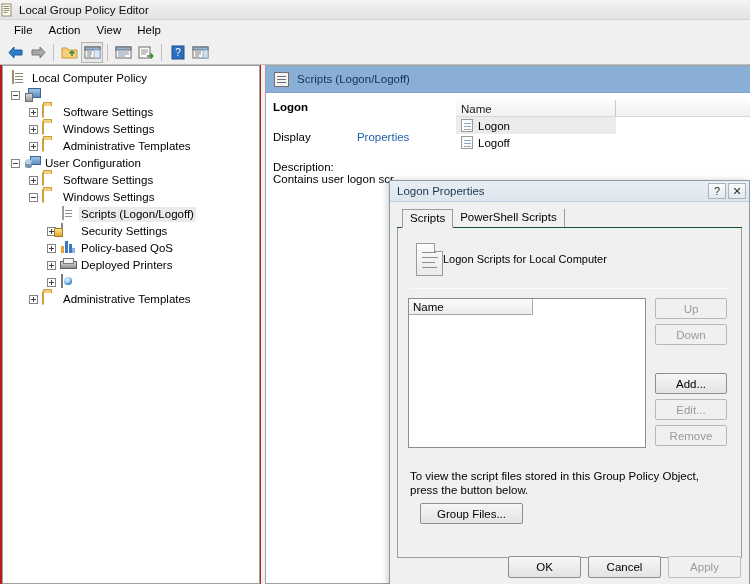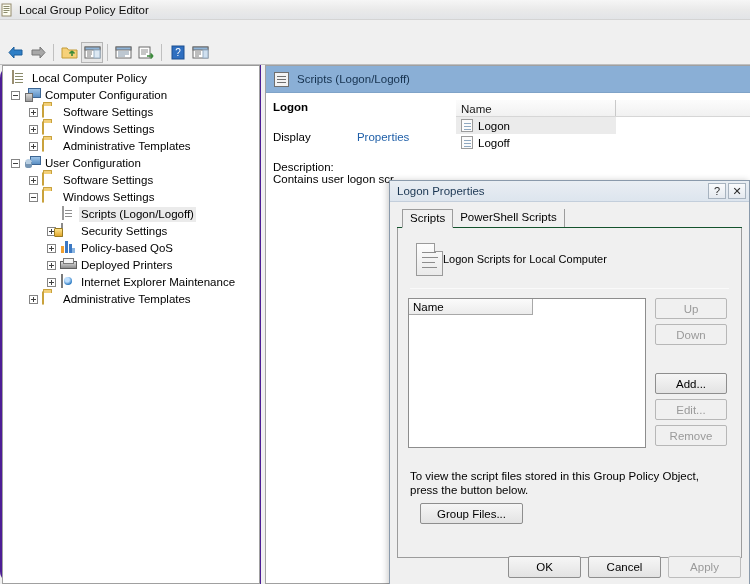--- a/index.html
+++ b/index.html
@@ -53,22 +53,21 @@
   .tb-btn {
     width: 22px; height: 21px; display: flex; align-items: center;
     justify-content: center; cursor: default; border: 1px solid transparent;
   }
   .tb-btn.active { border: 1px solid #b5b5b5; background: #e8e8e8; }
   .tb-sep { width: 1px; height: 17px; background: #c0c0c0; margin: 0 3px; }
 
   
   .content {
     position: absolute; left: 0; top: 65px; width: 750px; height: 519px;
-    background: #4c1d95;
-    border-radius: 13px;
+    background: #b91c1c;
   }
   .tree-pane {
     position: absolute; left: 2px; top: 0px; width: 258px; height: 519px;
     background: #fff; border: 1px solid #a0a0a0; border-top: 1px solid #9a9a9a;
     overflow: hidden;
   }
   .splitter {
     position: absolute; left: 261px; top: 0; width: 4px; height: 519px;
     background: #f0f0f0; cursor: col-resize;
   }
@@ -380,20 +379,26 @@
   <div class="titlebar">
     <span class="app-icon">
       <svg width="14" height="14" viewBox="0 0 14 14">
         <rect x="2" y="1" width="9" height="12" fill="#fdfdf0" stroke="#938a6d"></rect>
         <path d="M3.5 3.5h6M3.5 5.5h6M3.5 7.5h6M3.5 9.5h4" stroke="#8c8c6e" stroke-width="1"></path>
       </svg>
     </span>
     <span class="titlebar-title">Local Group Policy Editor</span>
   </div>
 
+  <div class="menubar">
+    <div class="menu-item">File</div>
+    <div class="menu-item">Action</div>
+    <div class="menu-item">View</div>
+    <div class="menu-item">Help</div>
+  </div>
 
   <div class="toolbar">
     <div class="tb-btn">
       <svg width="17" height="15" viewBox="0 0 17 15">
         <path d="M7 2 L2 7.5 L7 13 L7 10 L15 10 L15 5 L7 5 Z" fill="#2f7fc6" stroke="#1d5f9b"></path>
       </svg>
     </div>
     <div class="tb-btn">
       <svg width="17" height="15" viewBox="0 0 17 15">
         <path d="M10 2 L15 7.5 L10 13 L10 10 L2 10 L2 5 L10 5 Z" fill="#a8a8a8" stroke="#777"></path>
@@ -452,21 +457,20 @@
       <div class="tree">
 
         <div class="trow" style="padding-left:4px;">
           <span class="tico"><span class="ic-console"></span></span>
           <span class="tlabel">Local Computer Policy</span>
         </div>
 
         <div class="trow" style="padding-left:4px;">
           <span class="twist"></span>
           <span class="tico"><span class="ic-computer"></span></span>
-          <span class="tlabel">Computer Configuration</span>
         </div>
 
         <div class="trow" style="padding-left:22px;">
           <span class="twist plus"></span>
           <span class="tico"><span class="ic-folder"></span></span>
           <span class="tlabel">Software Settings</span>
         </div>
 
         <div class="trow" style="padding-left:22px;">
           <span class="twist plus"></span>
@@ -518,21 +522,20 @@
 
         <div class="trow" style="padding-left:40px;">
           <span class="twist plus"></span>
           <span class="tico"><span class="ic-printer"></span></span>
           <span class="tlabel">Deployed Printers</span>
         </div>
 
         <div class="trow" style="padding-left:40px;">
           <span class="twist plus"></span>
           <span class="tico"><span class="ic-ie"></span></span>
-          <span class="tlabel">Internet Explorer Maintenance</span>
         </div>
 
         <div class="trow" style="padding-left:22px;">
           <span class="twist plus"></span>
           <span class="tico"><span class="ic-folder"></span></span>
           <span class="tlabel">Administrative Templates</span>
         </div>
 
       </div>
     </div>

